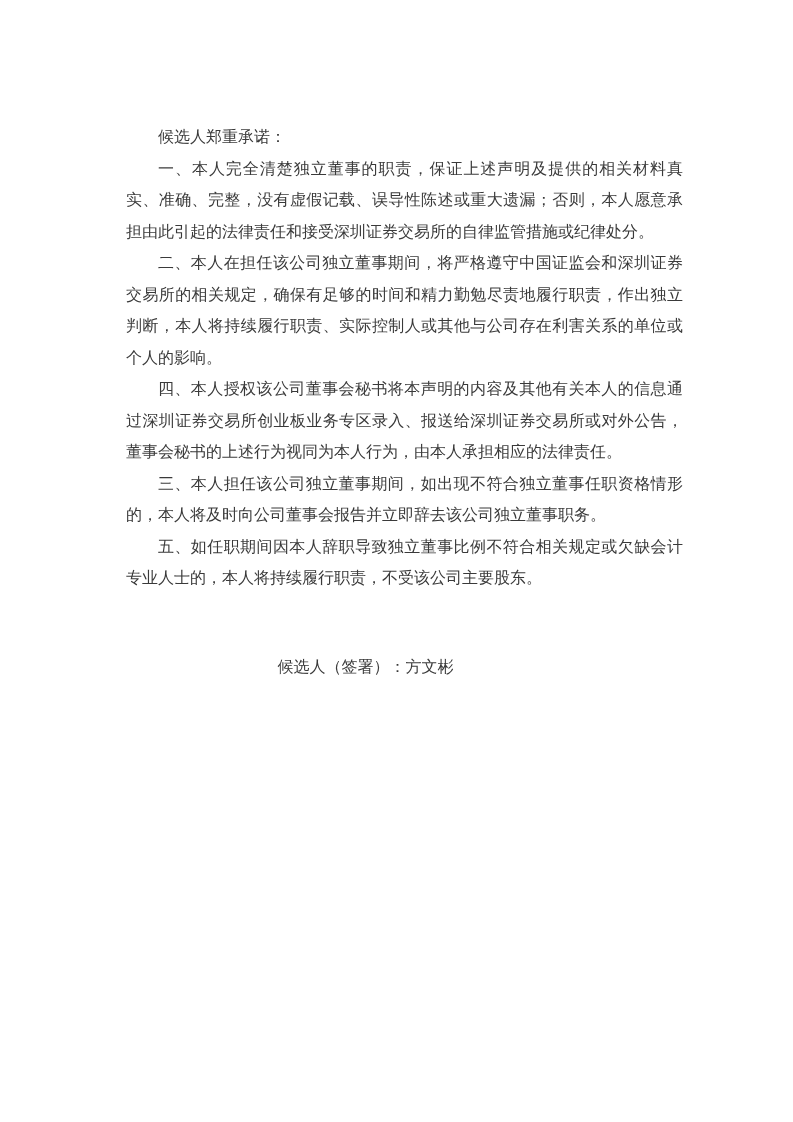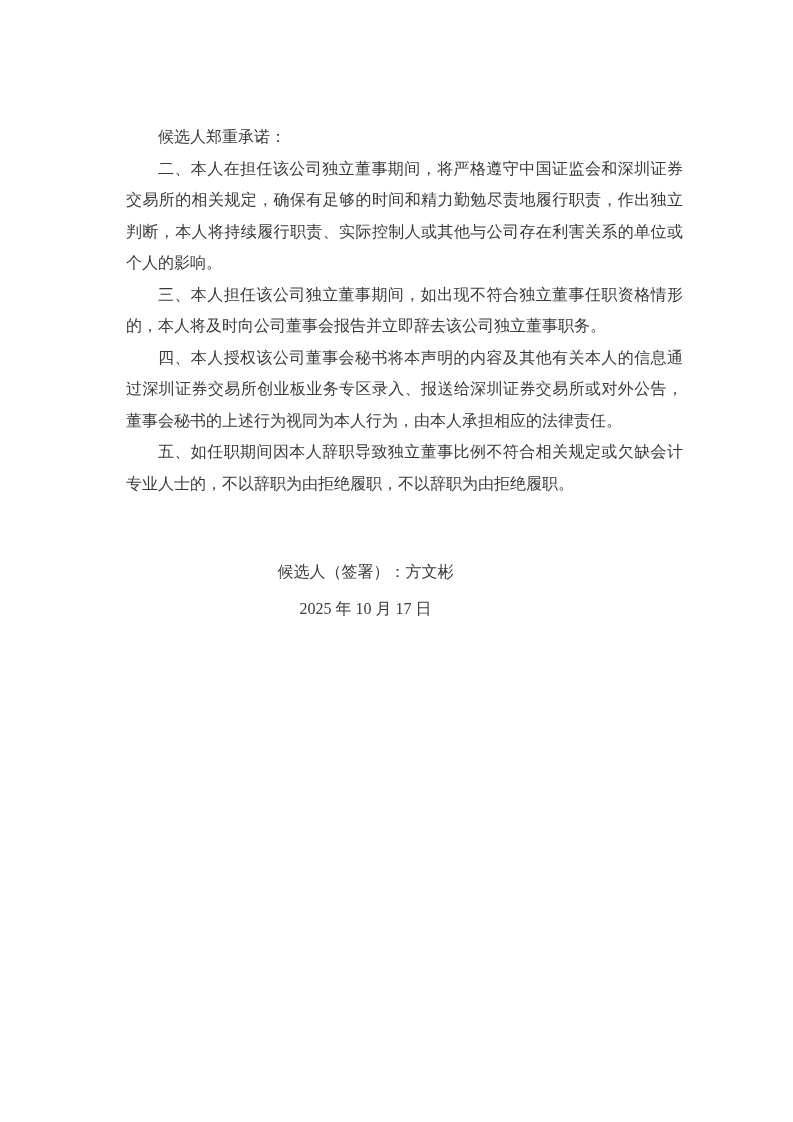--- a/index.html
+++ b/index.html
@@ -54,28 +54,28 @@
   }
 </style>
 </head>
 <body>
 
 <div class="page">
   <div class="doc-content">
 
     <p class="doc-heading">候选人郑重承诺：</p>
 
+    <p class="doc-par">一、本人完全清楚独立董事的职责，保证上述声明及提供的相关材料真实、准确、完整，没有虚假记载、误导性陈述或重大遗漏；否则，本人愿意承担由此引起的法律责任和接受深圳证券交易所的自律监管措施或纪律处分。</p>
 
     <p class="doc-par">二、本人在担任该公司独立董事期间，将严格遵守中国证监会和深圳证券交易所的相关规定，确保有足够的时间和精力勤勉尽责地履行职责，作出独立判断，本人将持续履行职责、实际控制人或其他与公司存在利害关系的单位或个人的影响。</p>
 
+    <p class="doc-par">四、本人授权该公司董事会秘书将本声明的内容及其他有关本人的信息通过深圳证券交易所创业板业务专区录入、报送给深圳证券交易所或对外公告，董事会秘书的上述行为视同为本人行为，由本人承担相应的法律责任。</p>
+
     <p class="doc-par">三、本人担任该公司独立董事期间，如出现不符合独立董事任职资格情形的，本人将及时向公司董事会报告并立即辞去该公司独立董事职务。</p>
 
-    <p class="doc-par">四、本人授权该公司董事会秘书将本声明的内容及其他有关本人的信息通过深圳证券交易所创业板业务专区录入、报送给深圳证券交易所或对外公告，董事会秘书的上述行为视同为本人行为，由本人承担相应的法律责任。</p>
-
-    <p class="doc-par">五、如任职期间因本人辞职导致独立董事比例不符合相关规定或欠缺会计专业人士的，不以辞职为由拒绝履职，不以辞职为由拒绝履职。</p>
+    <p class="doc-par">五、如任职期间因本人辞职导致独立董事比例不符合相关规定或欠缺会计专业人士的，本人将持续履行职责，不受该公司主要股东。</p>
 
     <div class="signature-block">
       <p class="signature-line">候选人（签署）：方文彬</p>
-      <p class="date-line">2025 年 10 月 17 日</p>
     </div>
 
   </div>
 </div>
 
 </body></html>

